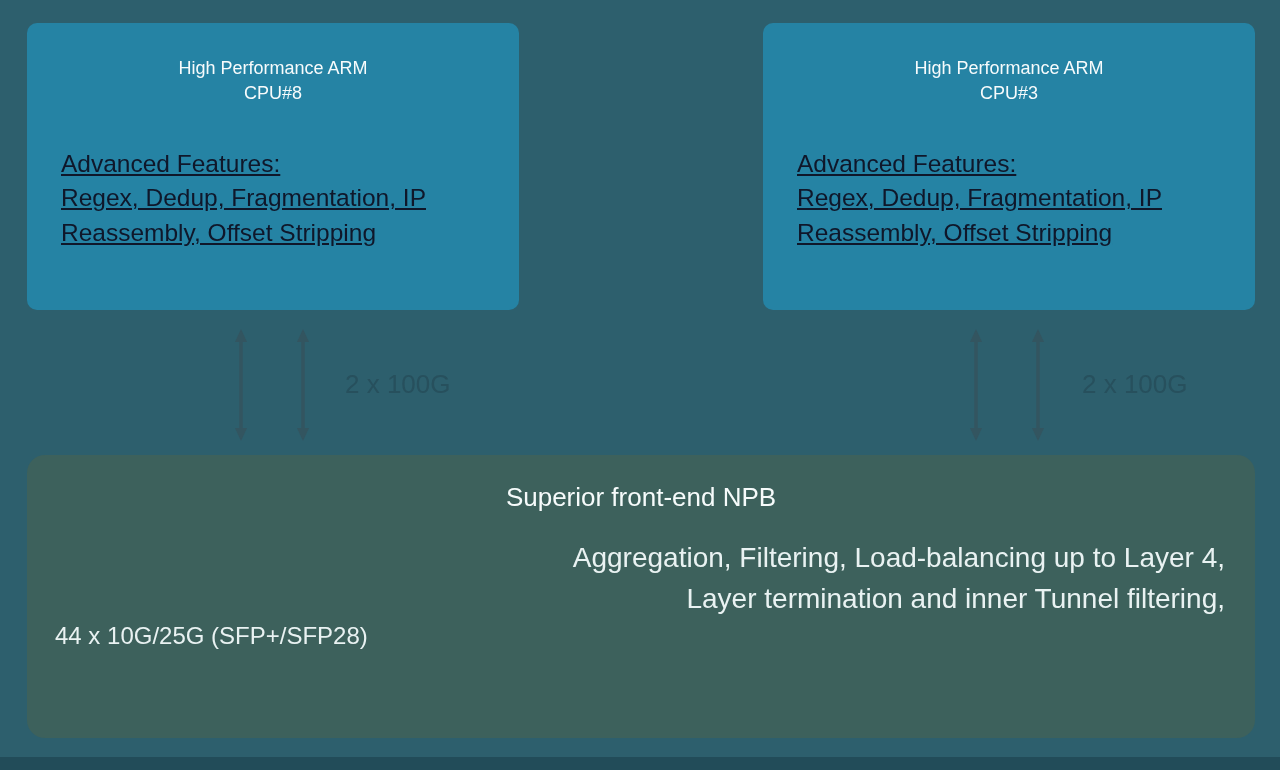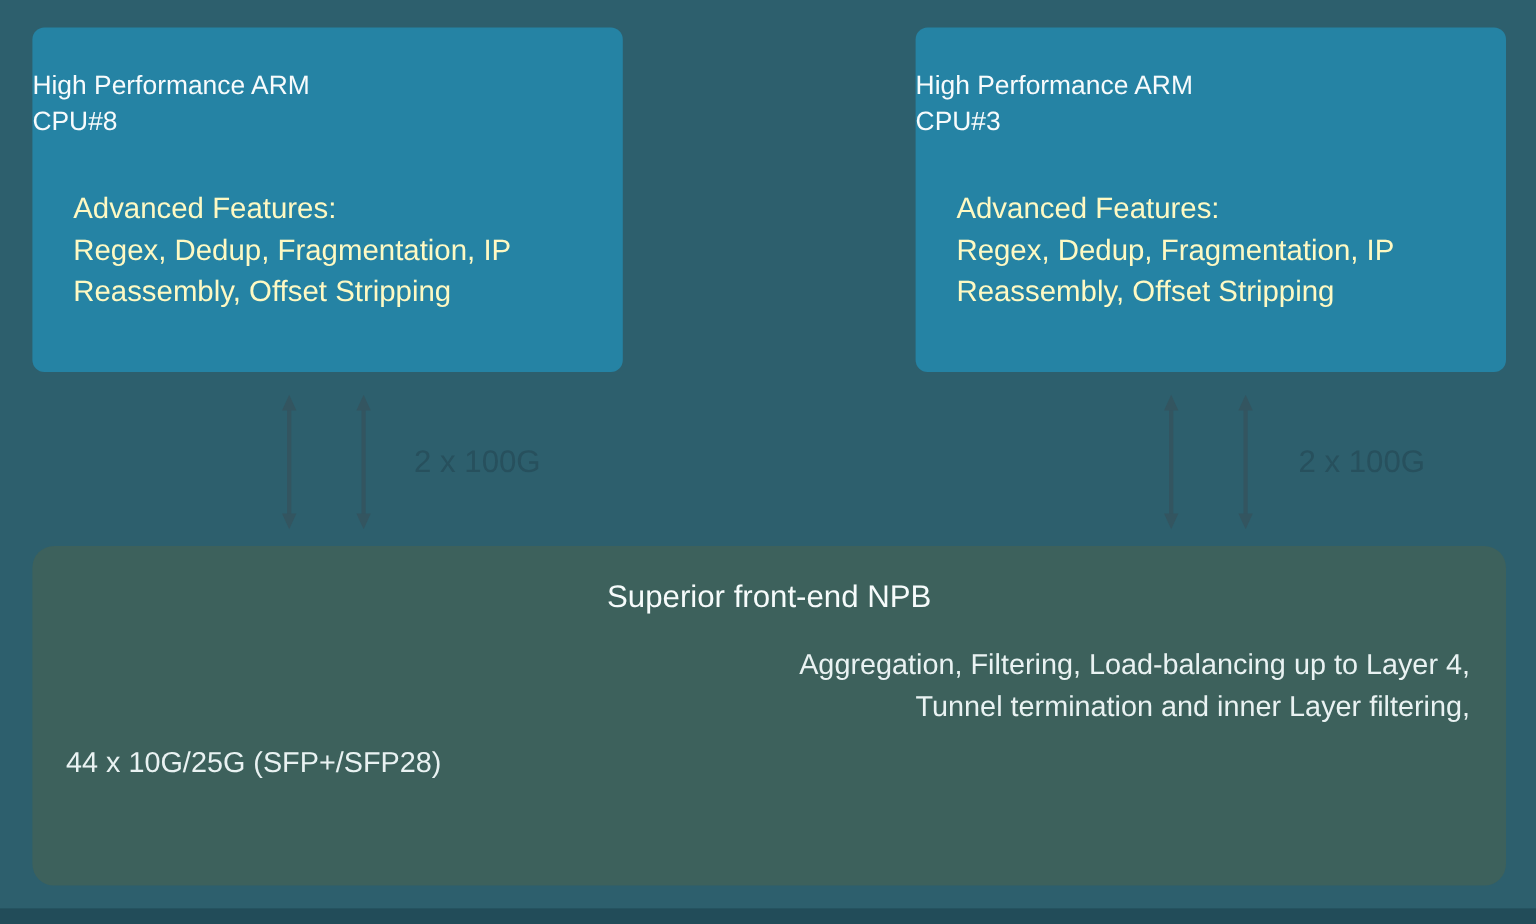--- a/index.html
+++ b/index.html
@@ -23,29 +23,31 @@
     width: 492px;
     height: 287px;
     background: #2583a4;
     border-radius: 10px;
     color: #f2f8f9;
   }
   .cpu-box.cpu1 { left: 27px; }
   .cpu-box.cpu2 { left: 763px; }
   .cpu-title {
     margin-top: 33px;
-    font-size: 22px;
+    text-align: center;
+    font-size: 18px;
     line-height: 1.38;
     color: #f7fbfc;
   }
   .cpu-features {
     margin: 41px 32px 0 34px;
     font-size: 24.5px;
     line-height: 1.42;
-    color: #fef9c3;
+    color: #0f172a;
+    text-decoration: underline;
   }
 
   
   .arrow {
     position: absolute;
     top: 328px;
     width: 20px;
     height: 114px;
   }
   .arrow line { stroke: #335560; stroke-width: 3.5px; }
@@ -77,21 +79,21 @@
     right: 0;
     text-align: center;
     font-size: 26px;
     color: #f6fbfb;
   }
   .npb-capabilities {
     position: absolute;
     top: 82px;
     right: 30px;
     text-align: right;
-    font-size: 24px;
+    font-size: 28px;
     line-height: 1.47;
     color: #e9f2f2;
   }
   .npb-ports {
     position: absolute;
     left: 28px;
     top: 163px;
     text-align: center;
     font-size: 24px;
     line-height: 1.52;
@@ -155,21 +157,21 @@
     <line x1="10" y1="13" x2="10" y2="101"></line>
     <polygon points="10,1 4,14 16,14"></polygon>
     <polygon points="10,113 4,100 16,100"></polygon>
   </svg>
   <div class="link-label right-link">2 x 100G</div>
 
   <section class="npb-box">
     <div class="npb-title">Superior front-end NPB</div>
     <div class="npb-capabilities">
       <div>Aggregation, Filtering, Load-balancing up to Layer 4,</div>
-      <div>Tunnel termination and inner Layer filtering,</div>
+      <div>Layer termination and inner Tunnel filtering,</div>
     </div>
     <div class="npb-ports">
       <div>44 x 10G/25G (SFP+/SFP28)</div>
     </div>
   </section>
 
   <div class="bottom-edge"></div>
 
 </div>
 

